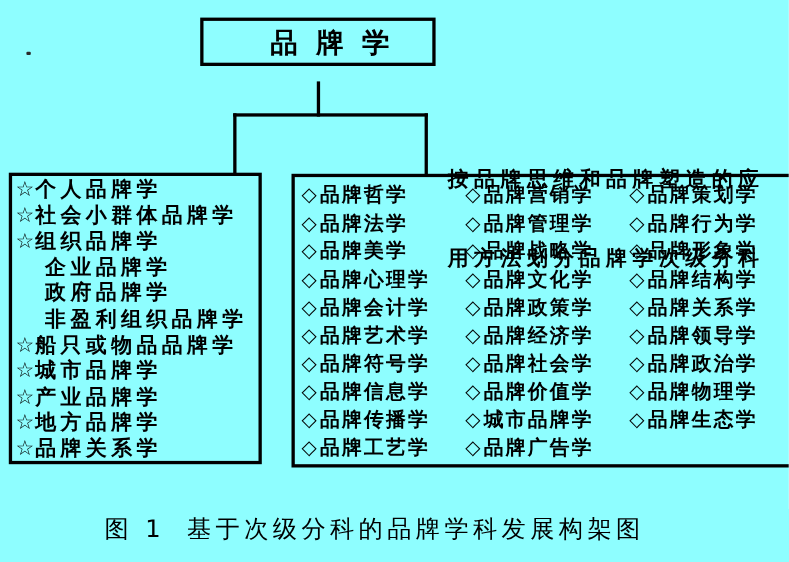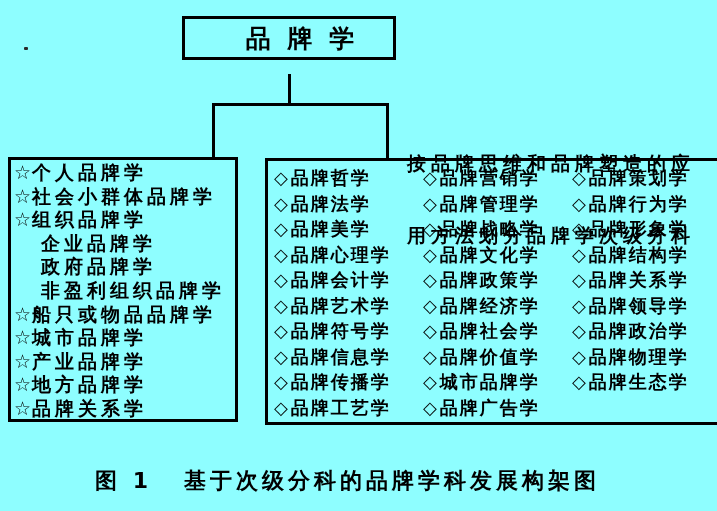--- a/index.html
+++ b/index.html
@@ -32,22 +32,22 @@
     left:265px;top:158px;width:499px;height:267px;
     display:flex;padding:4px 0 0 6px;font-size:18px;font-weight:bold;
     line-height:25.5px;letter-spacing:2px;overflow:hidden;
   }
   .right-col{flex:0 0 149px;}
   .right-col:last-child{flex:0 0 135px;}
   .right-row{white-space:nowrap;}
   .right-row .marker{display:inline-block;margin-right:3px;letter-spacing:0;}
   .caption{
     position:absolute;left:95px;top:466px;
-    font-size:22px;font-weight:bold;letter-spacing:4px;
-    display:flex;gap:32px;white-space:pre;
+    font-size:22px;font-weight:normal;letter-spacing:4px;
+    display:flex;gap:20px;white-space:pre;
   }
   .speck{position:absolute;left:24px;top:47px;width:4px;height:3px;background:#2a2a2a;border-radius:1px;}
   .v-stem{left:288px;top:74px;width:3px;height:32px;}
   .h-bar{left:212px;top:103px;width:177px;height:3px;}
   .v-drop-left{left:212px;top:103px;width:3px;height:56px;}
   .v-drop-right{left:386px;top:103px;width:3px;height:57px;}
 </style>
 </head>
 <body>
 

